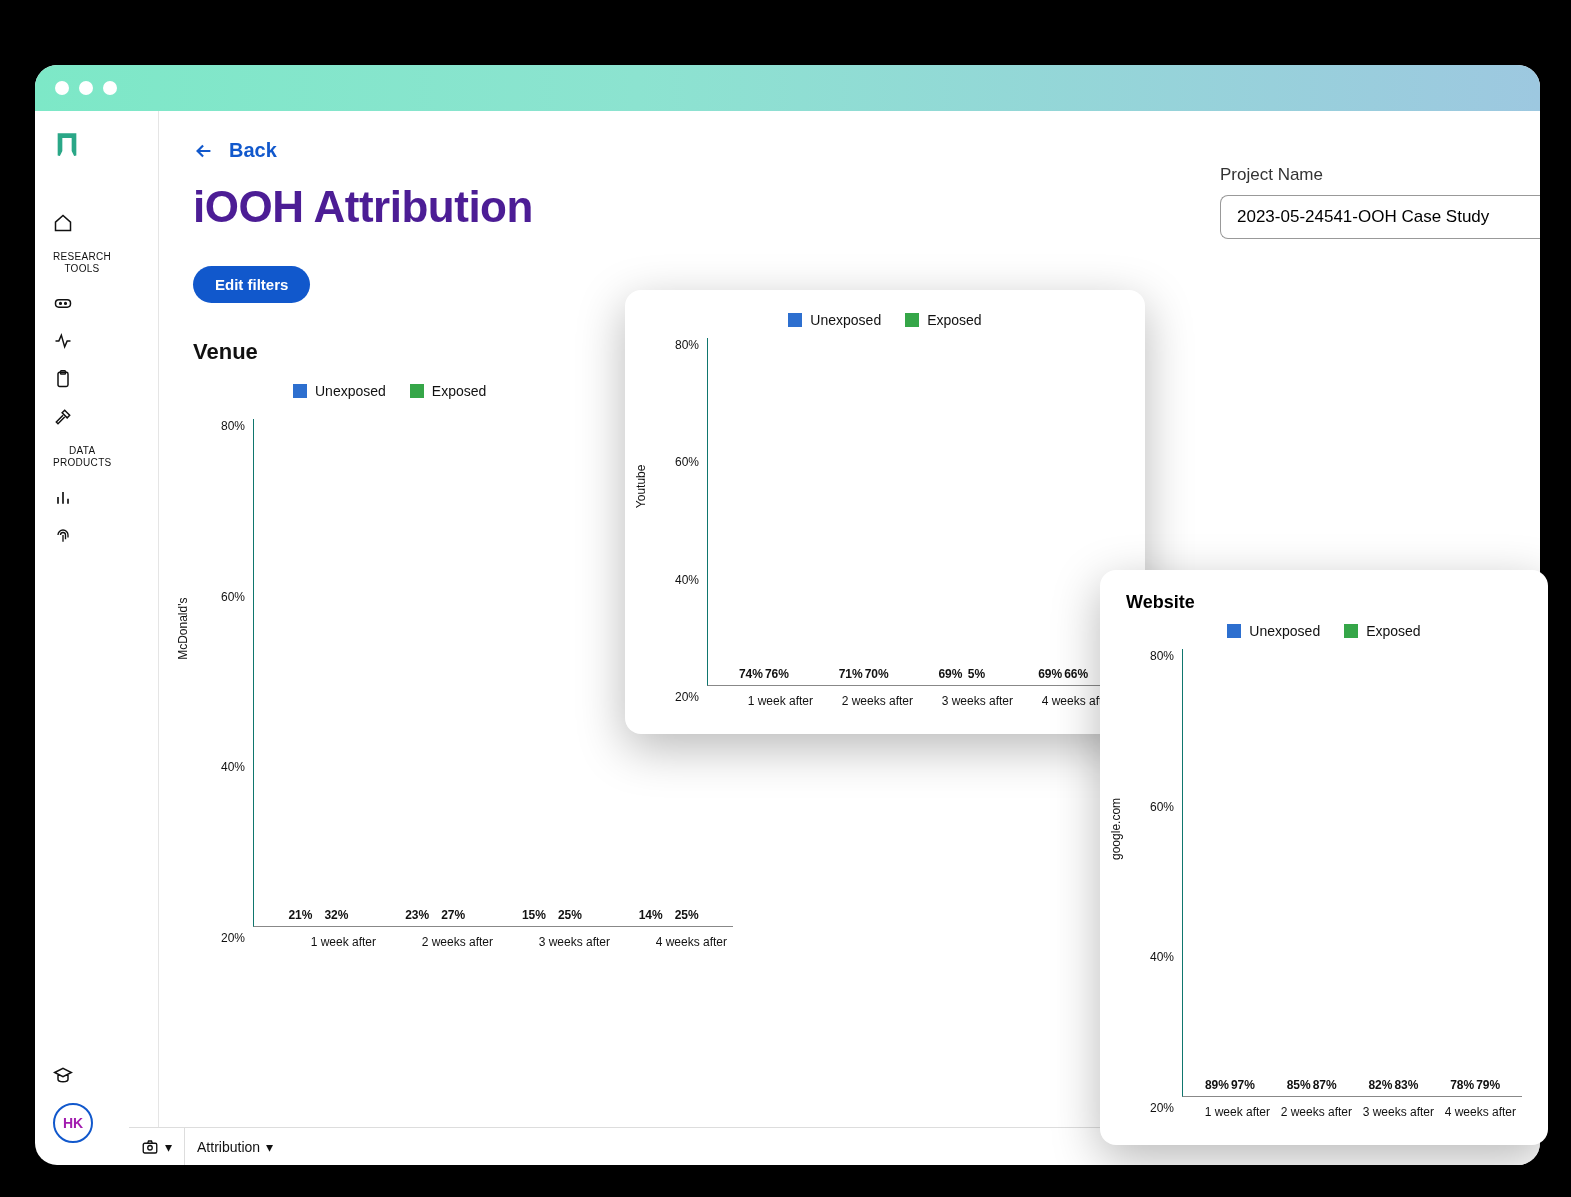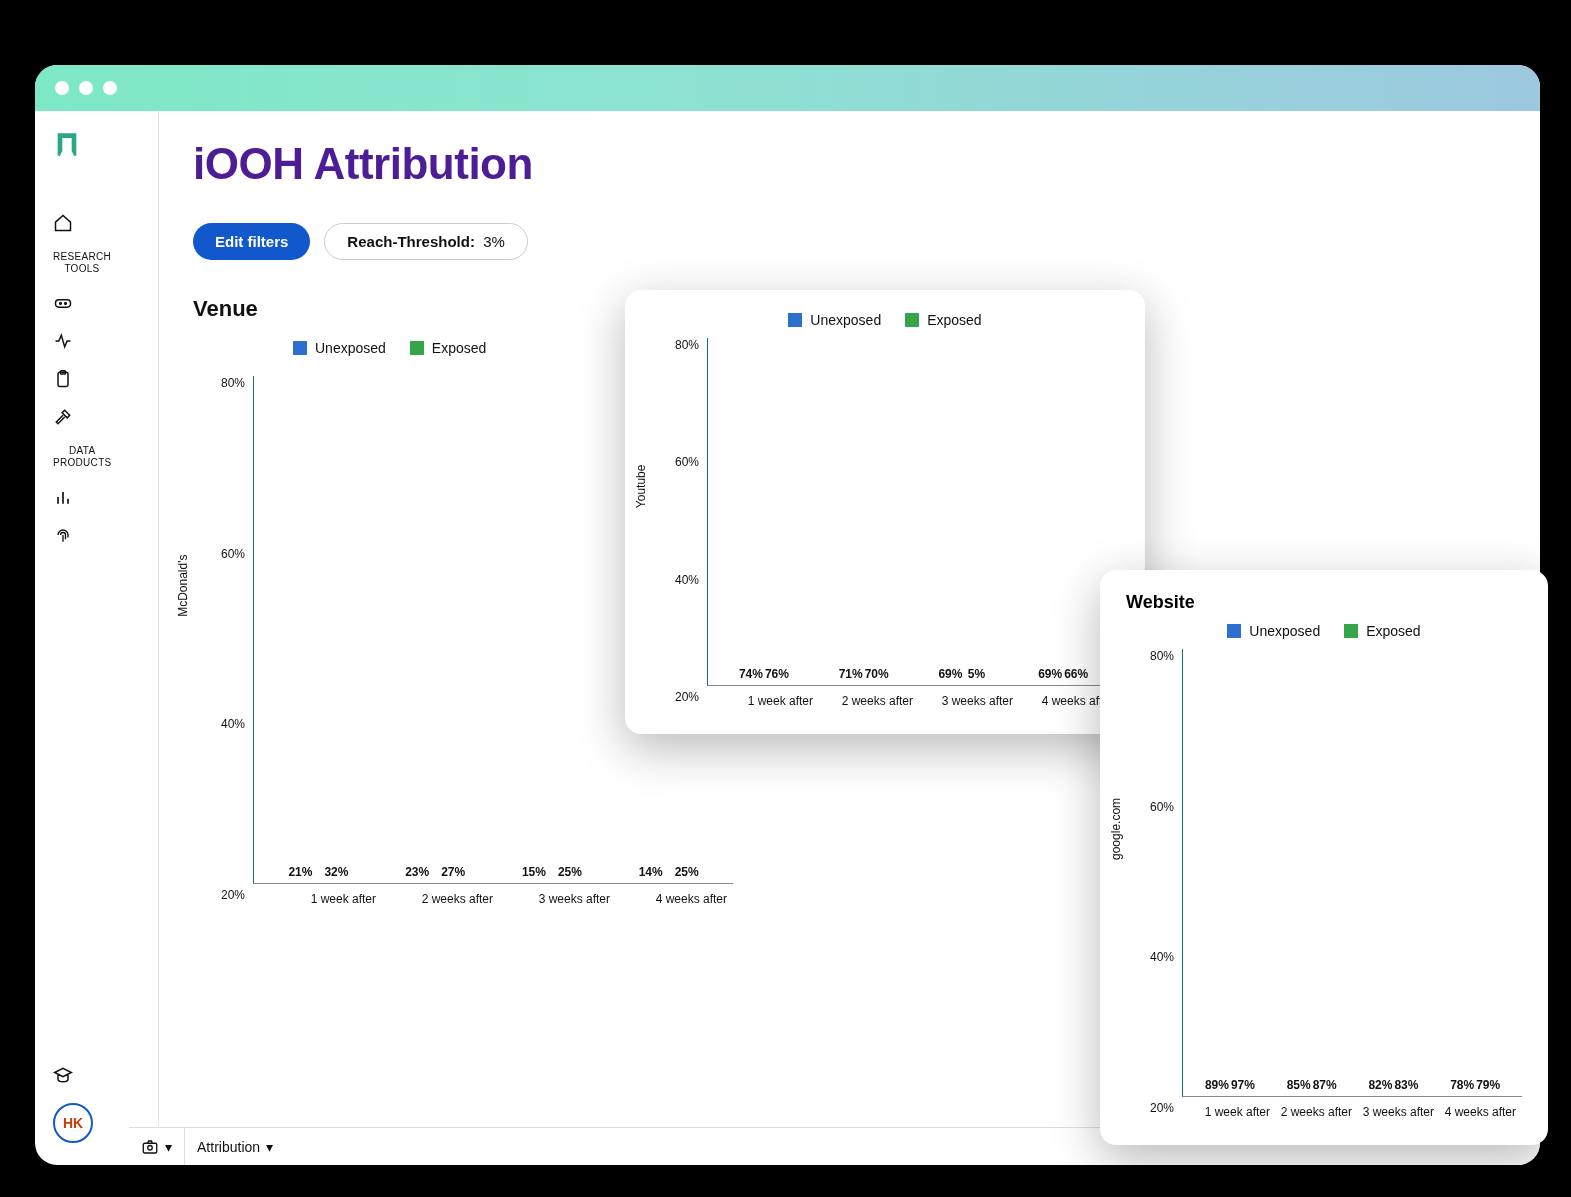--- a/index.html
+++ b/index.html
@@ -9,21 +9,21 @@
 .titlebar { height: 46px; background: linear-gradient(90deg, #7de8c7 0%, #8ce3d0 40%, #9dc8e0 100%); display: flex; align-items: center; padding-left: 20px; gap: 10px; }
 .dot { width: 14px; height: 14px; border-radius: 50%; background: #fff; }
 
 .app { display: flex; height: calc(100% - 46px); }
 
 .sidebar { width: 106px; border-right: 1px solid #e5e5e5; display: flex; flex-direction: column; align-items: flex-start; padding-top: 20px; gap: 18px; margin-left: 18px; }
 .logo { width: 28px; height: 28px; color: #2aa787; }
 .side-icon { width: 20px; height: 20px; color: #111; display:flex; align-items:center; justify-content:center;}
 .side-label { font-size: 10px; color: #111; text-align: center; line-height: 1.2; font-weight:500; letter-spacing:.3px;}
 .side-spacer { flex: 1; }
-.avatar { width: 40px; height: 40px; border: 2px solid #1158cc; border-radius: 50%; color: #c2410c; font-size: 14px; font-weight: 600; display: flex; align-items: center; justify-content: center; margin-bottom: 22px; }
+.avatar { width: 40px; height: 40px; border: 2px solid #1158cc; border-radius: 50%; color: #a21caf; font-size: 14px; font-weight: 600; display: flex; align-items: center; justify-content: center; margin-bottom: 22px; }
 
 .main { flex: 1; padding: 28px 34px 0 34px; position: relative; }
 .back { display: flex; align-items: center; gap: 14px; color: #1158cc; font-weight: 700; font-size: 20px; cursor: pointer; margin-bottom: 20px; }
 .back svg { width: 22px; height: 22px; }
 h1 { font-size: 44px; font-weight: 700; color: #4c1d95; margin-bottom: 34px; letter-spacing: -.5px; }
 .filters { display: flex; gap: 14px; align-items: center; margin-bottom: 36px; }
 .btn-primary { background: #1158cc; color: #fff; border: none; border-radius: 999px; padding: 10px 22px; font-size: 15px; font-weight: 600; cursor: pointer; }
 .pill { border: 1px solid #ccc; border-radius: 999px; padding: 9px 22px; font-size: 15px; color: #111; background:#fff;}
 .pill b { font-weight: 700; }
 .project { position: absolute; top: 54px; right: 0; }
@@ -123,29 +123,35 @@
       <div class="side-spacer"></div>
       <div class="side-icon">
         <svg viewBox="0 0 24 24" fill="none" stroke="currentColor" stroke-width="1.8">
             <path d="M2 9 L12 4 L22 9 L12 14 Z M6 11 V17 a6 3 0 0 0 12 0 V11"></path>
           </svg>
       </div>
       <div class="avatar">HK</div>
     </div>
 
     <div class="main">
+      <div class="back">
+        <svg viewBox="0 0 24 24" fill="none" stroke="currentColor" stroke-width="2.4">
+            <path d="M19 12 H5 M11 6 L5 12 L11 18"></path>
+          </svg>
+        <span>Back</span>
+      </div>
       <h1>iOOH Attribution</h1>
 
+      <div class="project">
+        <div class="project-label">Project Name</div>
+        <input class="project-input" value="2023-05-24541-OOH Case Study" style="">
+      </div>
 
       <div class="filters">
         <button class="btn-primary">Edit filters</button>
-        <div class="pill">
-          <b>Reach-Threshold:</b>
-          &nbsp;<span>3%</span>
-        </div>
       </div>
 
       <div class="chart-label">Venue</div>
       <div class="legend" style="justify-content:flex-start; margin-left:100px;">
         <div class="legend-item">
             <div class="sw unexp"></div>
             <span>Unexposed</span>
           </div>
         <div class="legend-item">
             <div class="sw exp"></div>

